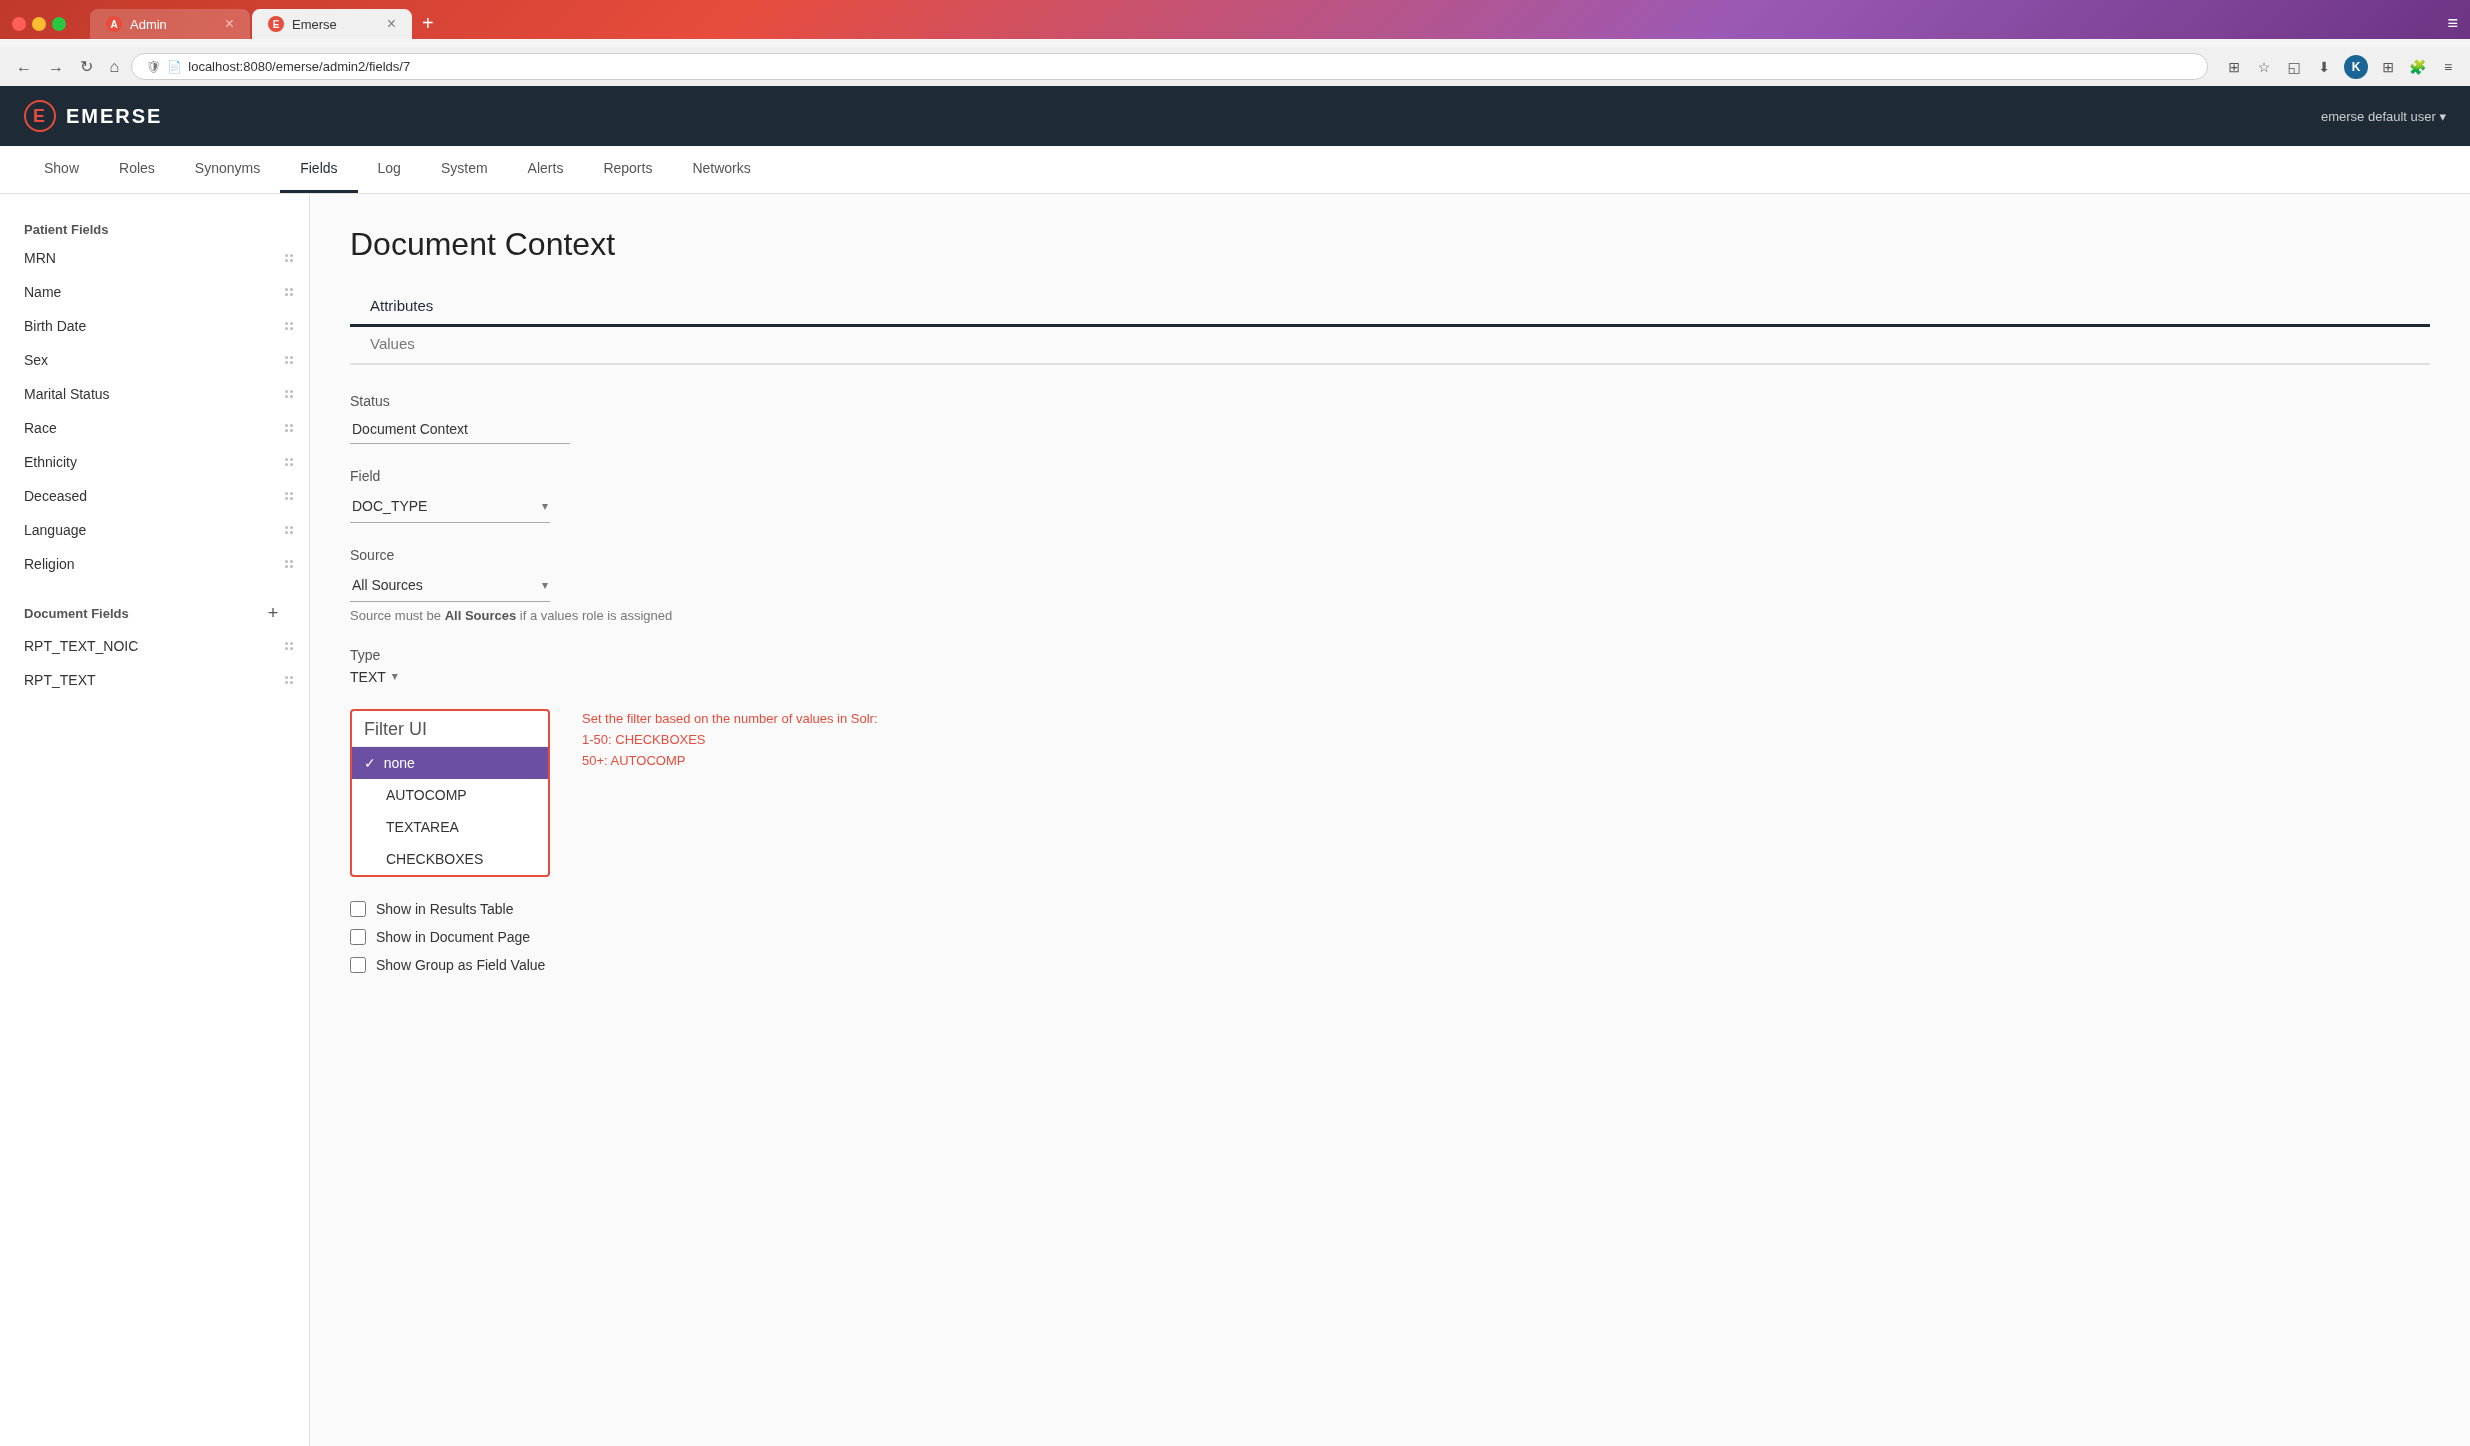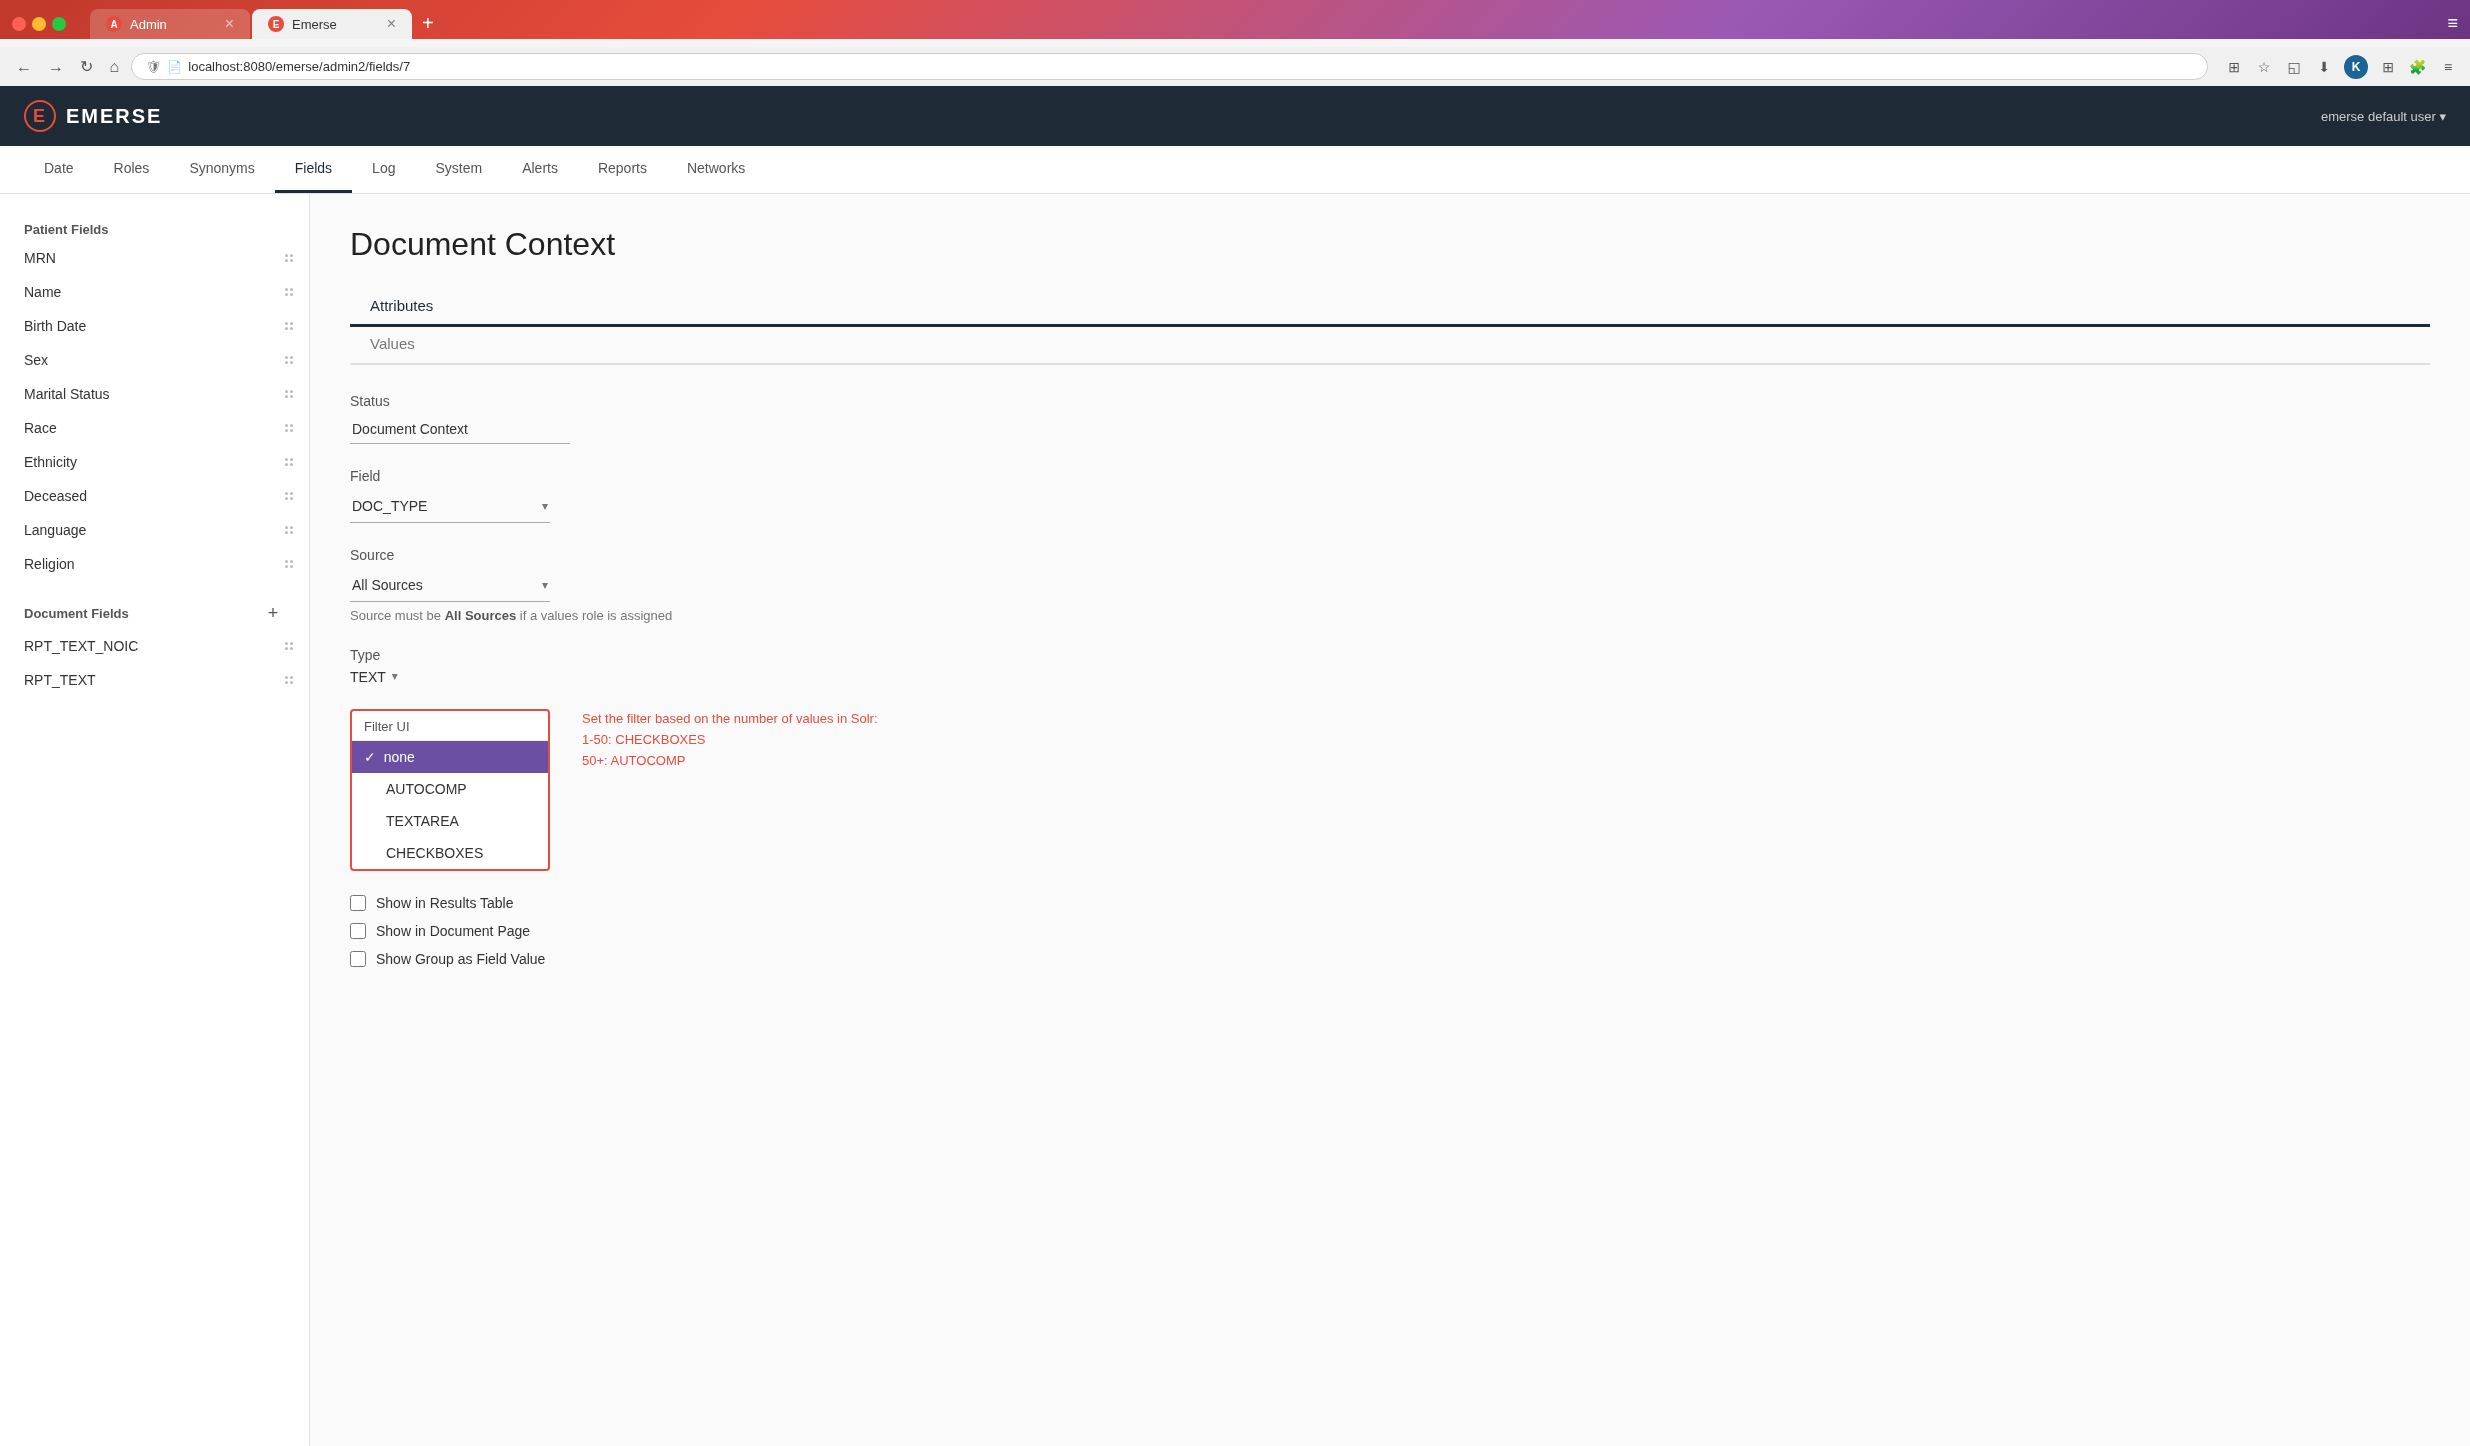--- a/index.html
+++ b/index.html
@@ -124,21 +124,21 @@
     .type-select { display: flex; align-items: flex-start; gap: 6px; color: #333; font-size: 14px; cursor: pointer; }
     .type-arrow { color: #777; font-size: 12px; }
 
     
     .filter-ui-section { position: relative; }
     .filter-ui-container { display: flex; gap: 32px; align-items: flex-start; }
     .filter-dropdown-wrapper { position: relative; }
     .filter-ui-box {
       border: 2px solid #e74c3c; border-radius: 4px; background: white; width: 200px; overflow: hidden;
     }
-    .filter-ui-label { font-size: 13px; color: #555; padding: 8px 12px 6px 12px; font-weight: 500; border-bottom: 1px solid #f0f0f0; }
+    .filter-ui-label { font-size: 18px; color: #555; padding: 8px 12px 6px 12px; font-weight: 500; border-bottom: 1px solid #f0f0f0; }
     .filter-option {
       padding: 8px 12px; font-size: 14px; color: #333; cursor: pointer; display: flex; align-items: center; gap: 8px;
     }
     .filter-option.selected { background: #6a4fa3; color: white; }
     .filter-option .check { font-size: 14px; }
     .filter-hint { color: #e74c3c; font-size: 13px; line-height: 1.6; }
 
     
     .checkbox-group { display: flex; align-items: center; gap: 10px; margin-bottom: 12px; }
     .checkbox-group input[type=checkbox] { width: 16px; height: 16px; cursor: pointer; }
@@ -199,21 +199,21 @@
 
 <div class="app-header">
   <div class="app-logo">
     <div class="logo-icon">E</div>
     <span>EMERSE</span>
   </div>
   <div class="user-menu">emerse default user ▾</div>
 </div>
 
 <nav class="app-nav">
-  <a class="nav-item">Date</a>
+  <a class="nav-item">Show</a>
   <a class="nav-item">Roles</a>
   <a class="nav-item">Synonyms</a>
   <a class="nav-item active">Fields</a>
   <a class="nav-item">Log</a>
   <a class="nav-item">System</a>
   <a class="nav-item">Alerts</a>
   <a class="nav-item">Reports</a>
   <a class="nav-item">Networks</a>
 </nav>
 

